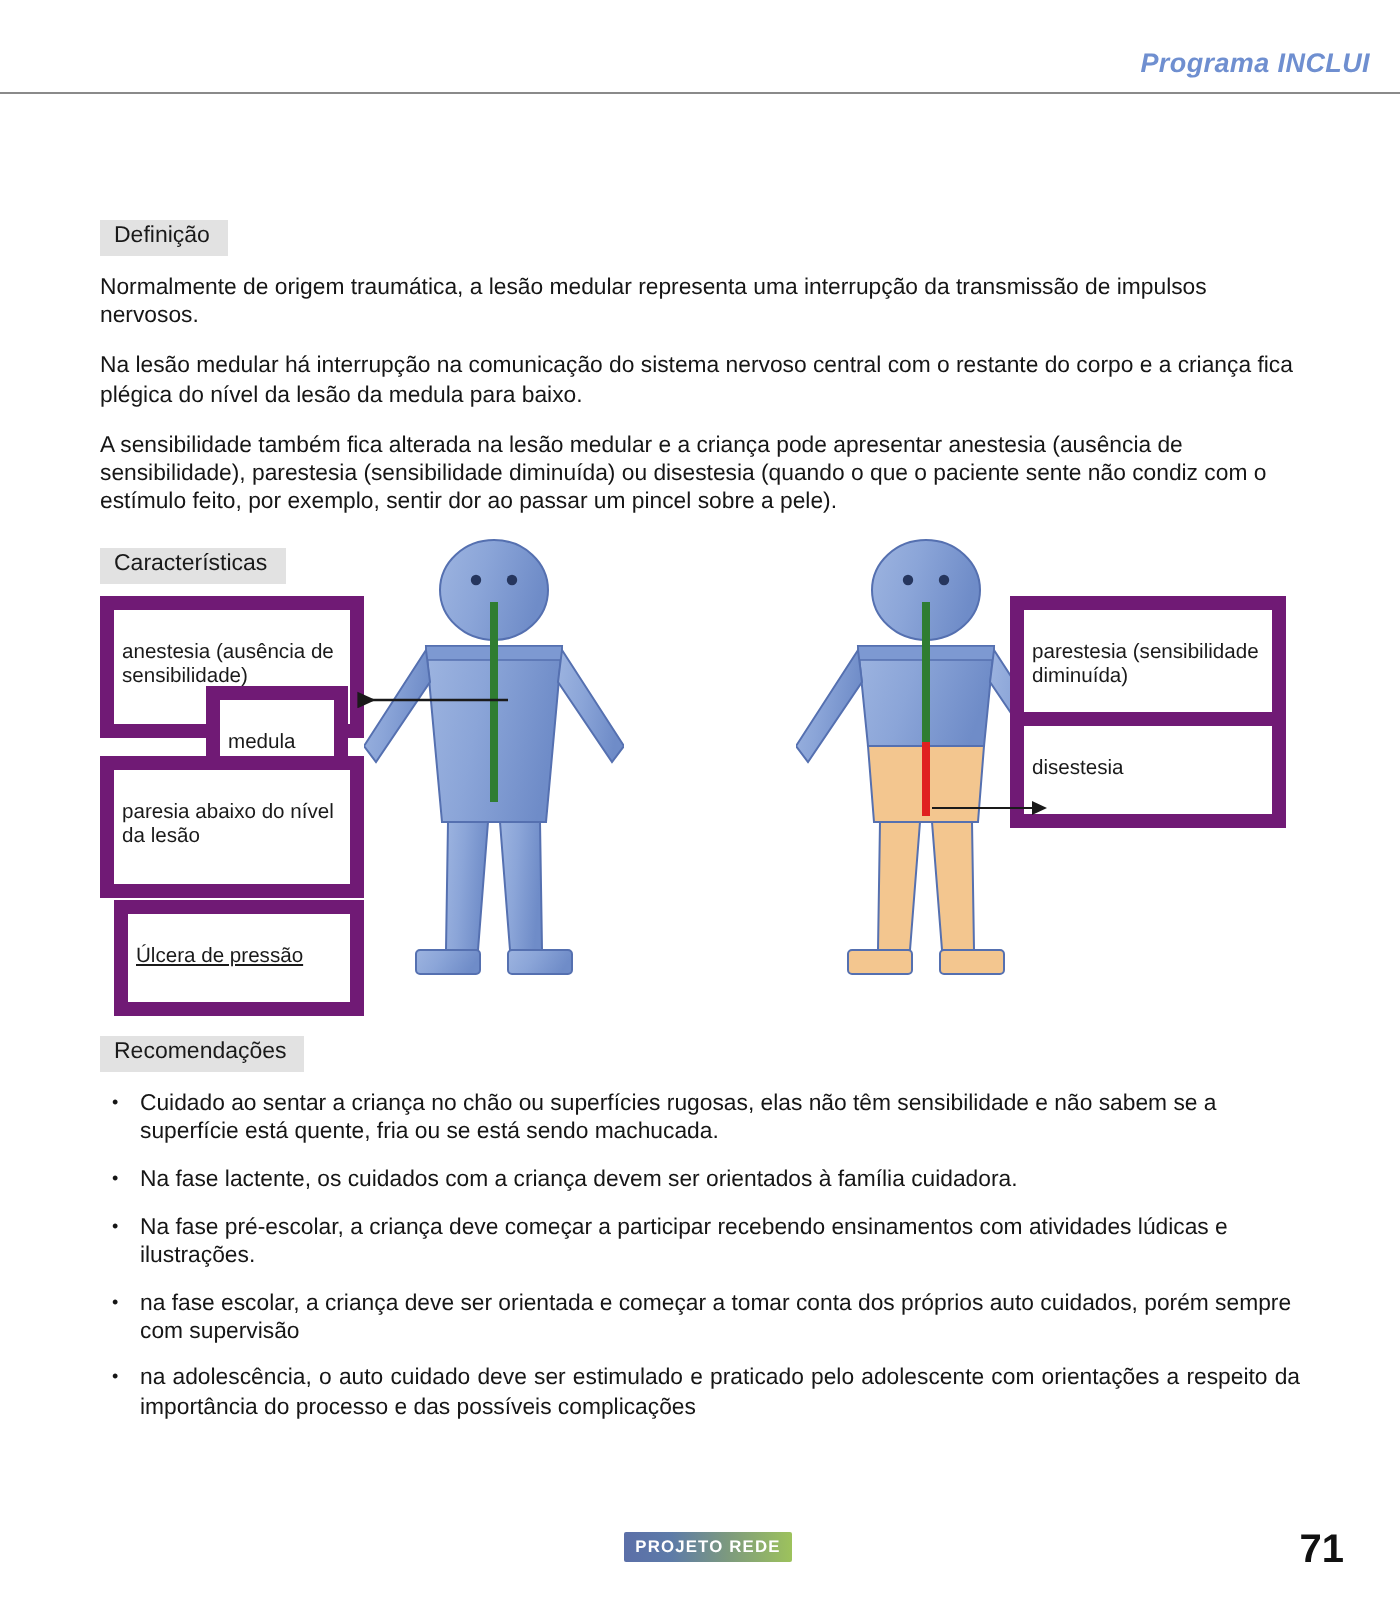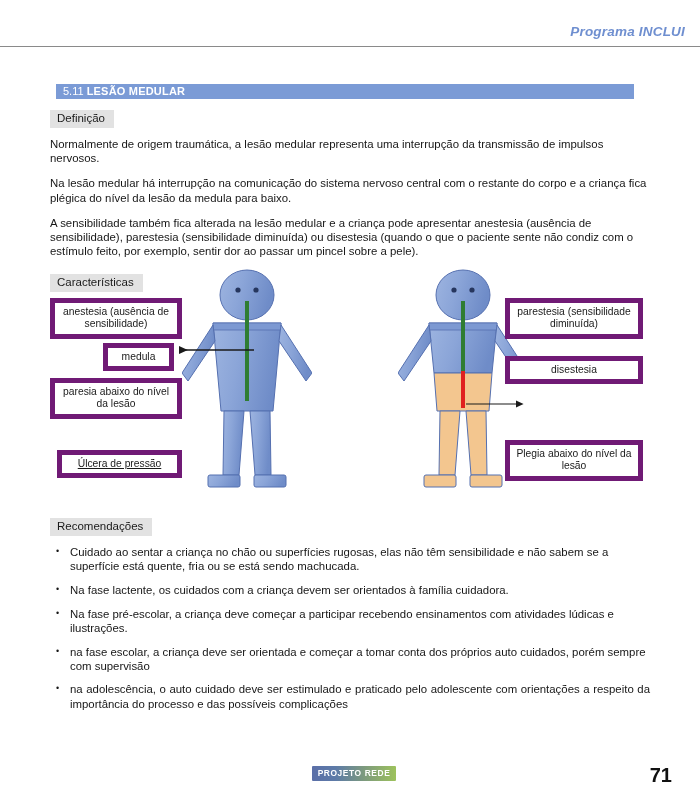--- a/index.html
+++ b/index.html
@@ -91,26 +91,26 @@
     position: absolute;
     left: 50px;
     top: 268px;
     width: 610px;
     height: 240px;
   }
 
   .lbl {
     position: absolute;
     background: #ffffff;
-    border: 5px solid #701a75;
+    border: 7px solid #701a75;
     font-size: 10.3px;
     line-height: 12.4px;
-    text-align: center;
+    text-align: left;
     color: #1a1a1a;
-    padding: 3px 4px;
+    padding: 16px 4px;
   }
 
   
   .figure { position: absolute; top: 0; width: 130px; height: 225px; }
   .fig-left  { left: 132px; }
   .fig-right { left: 348px; }
 
   
   .recs { position: absolute; left: 50px; top: 516px; width: 600px; }
 
@@ -159,24 +159,20 @@
   }
 </style>
 </head>
 <body>
 
 <div class="page">
 
   <div class="running-head">Programa INCLUI</div>
   <div class="head-rule"></div>
 
-  <div class="section-bar">
-    <span class="num">5.11</span>
-    <span class="ttl">LESÃO MEDULAR</span>
-  </div>
 
   <div class="content" style="top:272px;">
     <span class="tag">Características</span>
   </div>
 
   <div class="content" style="top:108px;">
     <div class="tag-row">
       <span class="tag">Definição</span>
     </div>
     <p class="body" style="margin-top:9px;">Normalmente de origem traumática, a lesão medular representa uma interrupção da transmissão de impulsos nervosos.</p>
@@ -257,21 +253,20 @@
 
     <div class="lbl" style="left:0px; top:110px; width:132px;">paresia  abaixo do nível da lesão</div>
 
     <div class="lbl" style="left:7px; top:182px; width:125px;text-decoration:underline;">Úlcera de pressão</div>
 
     <div class="lbl" style="left:455px; top:30px; width:138px;">parestesia (sensibilidade diminuída)</div>
 
     <div class="lbl" style="left:455px; top:88px; width:138px;">disestesia</div>
 
 
-    <div class="lbl" style="left:455px; top:172px; width:138px;">Plegia abaixo do nível da lesão</div>
 
     <svg style="position:absolute; left:0; top:0; width:610px; height:240px; pointer-events:none;">
       <defs>
         <marker id="arrL" markerWidth="7" markerHeight="7" refX="6" refY="3.2" orient="auto">
           <polygon points="7,0 7,6.4 0,3.2" fill="#1a1a1a"></polygon>
         </marker>
         <marker id="arrR" markerWidth="7" markerHeight="7" refX="1" refY="3.2" orient="auto">
           <polygon points="0,0 0,6.4 7,3.2" fill="#1a1a1a"></polygon>
         </marker>
       </defs>

